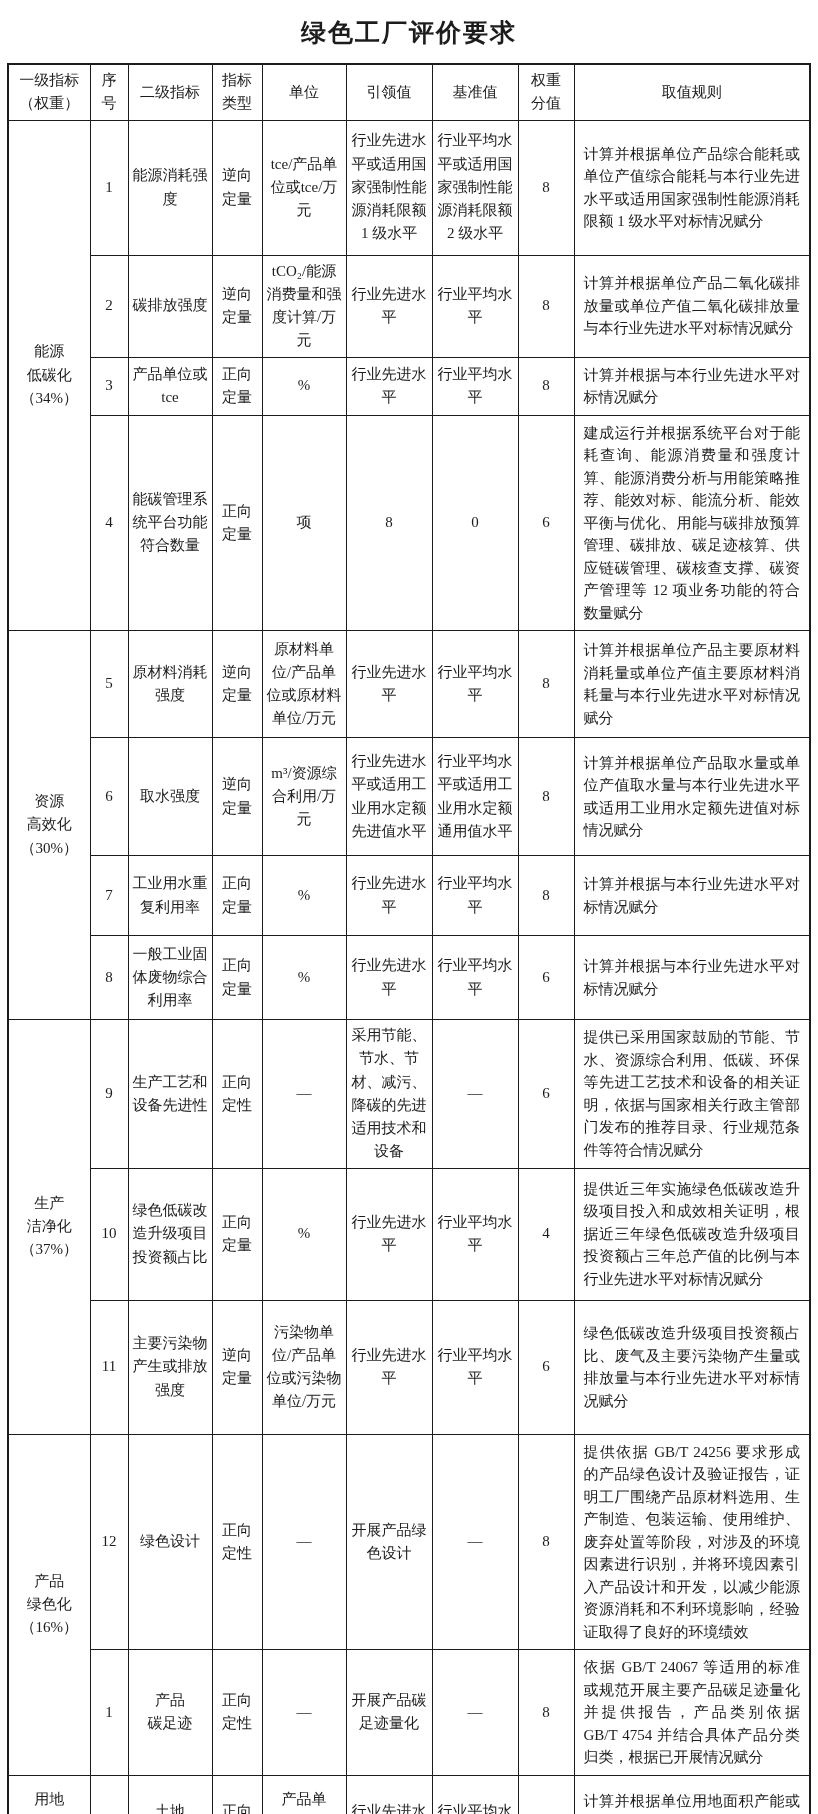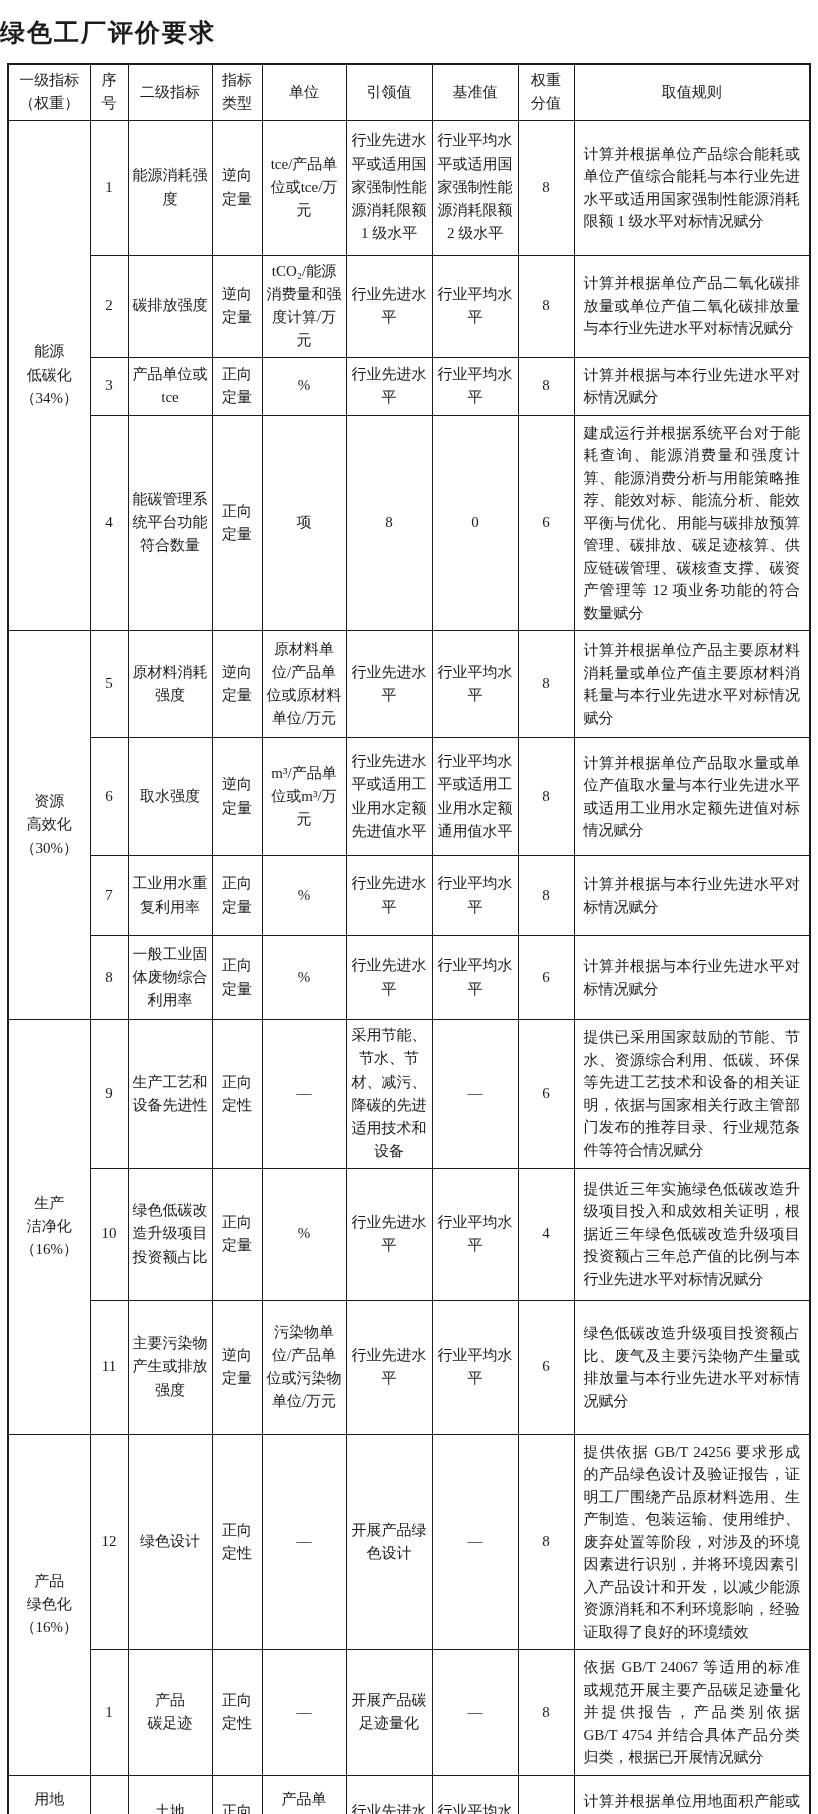--- a/index.html
+++ b/index.html
@@ -2,21 +2,21 @@
 <html><head>
 <meta charset="utf-8">
 <style>
   html, body { margin:0; padding:0; }
   body {
     width:818px; min-height:1814px; position:relative;
     background:#ffffff; color:#1c1c1c;
     font-family:"Liberation Serif", serif;
   }
   .title {
-    text-align:left; font-size:25px; font-weight:700;
+    text-align:center; font-size:25px; font-weight:700;
     letter-spacing:2px; padding:16px 0 14px 0; margin:0;
   }
   table.eval-table {
     border-collapse:collapse; table-layout:fixed;
     width:802px; margin:0 auto 20px auto;
     border:2px solid #1c1c1c;
   }
   th, td {
     border:1px solid #1c1c1c;
     text-align:center; vertical-align:middle;
@@ -138,21 +138,21 @@
           <td>原材料单位/产品单位或原材料单位/万元</td>
           <td>行业先进水平</td>
           <td>行业平均水平</td>
           <td>8</td>
           <td class="rule-cell">计算并根据单位产品主要原材料消耗量或单位产值主要原材料消耗量与本行业先进水平对标情况赋分</td>
         </tr>
         <tr>
           <td>6</td>
           <td>取水强度</td>
           <td>逆向定量</td>
-          <td>m³/产品单位或m³/万元</td>
+          <td>m³/资源综合利用/万元</td>
           <td>行业先进水平或适用工业用水定额先进值水平</td>
           <td>行业平均水平或适用工业用水定额通用值水平</td>
           <td>8</td>
           <td class="rule-cell">计算并根据单位产品取水量或单位产值取水量与本行业先进水平或适用工业用水定额先进值对标情况赋分</td>
         </tr>
         <tr>
           <td>7</td>
           <td>工业用水重复利用率</td>
           <td>正向定量</td>
           <td>%</td>
@@ -167,21 +167,21 @@
           <td>正向定量</td>
           <td>%</td>
           <td>行业先进水平</td>
           <td>行业平均水平</td>
           <td>6</td>
           <td class="rule-cell">计算并根据与本行业先进水平对标情况赋分</td>
         </tr>
         <tr>
           <td rowspan="3" class="group-cell">生产
 洁净化
-（16%）</td>
+（37%）</td>
           <td>9</td>
           <td>生产工艺和设备先进性</td>
           <td>正向定性</td>
           <td>—</td>
           <td>采用节能、节水、节材、减污、降碳的先进适用技术和设备</td>
           <td>—</td>
           <td>6</td>
           <td class="rule-cell">提供已采用国家鼓励的节能、节水、资源综合利用、低碳、环保等先进工艺技术和设备的相关证明，依据与国家相关行政主管部门发布的推荐目录、行业规范条件等符合情况赋分</td>
         </tr>
         <tr>

